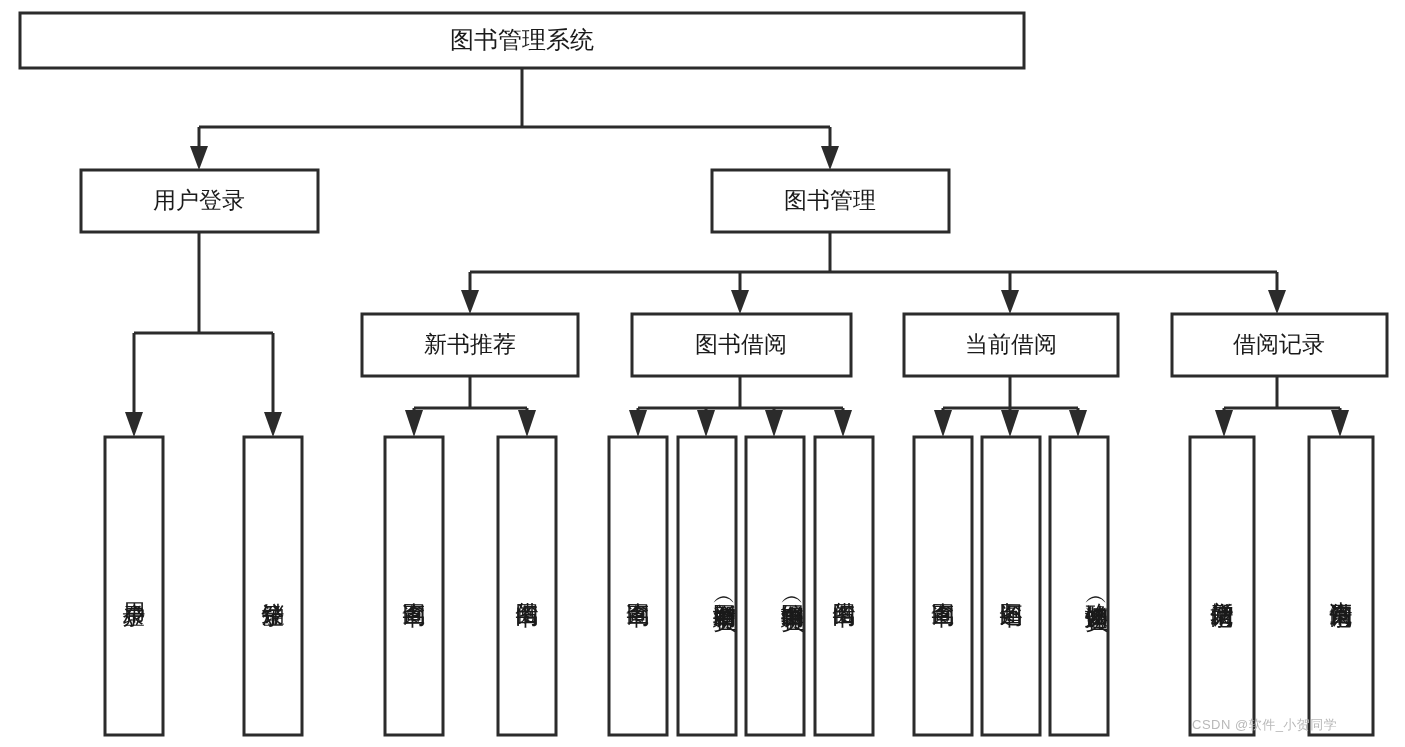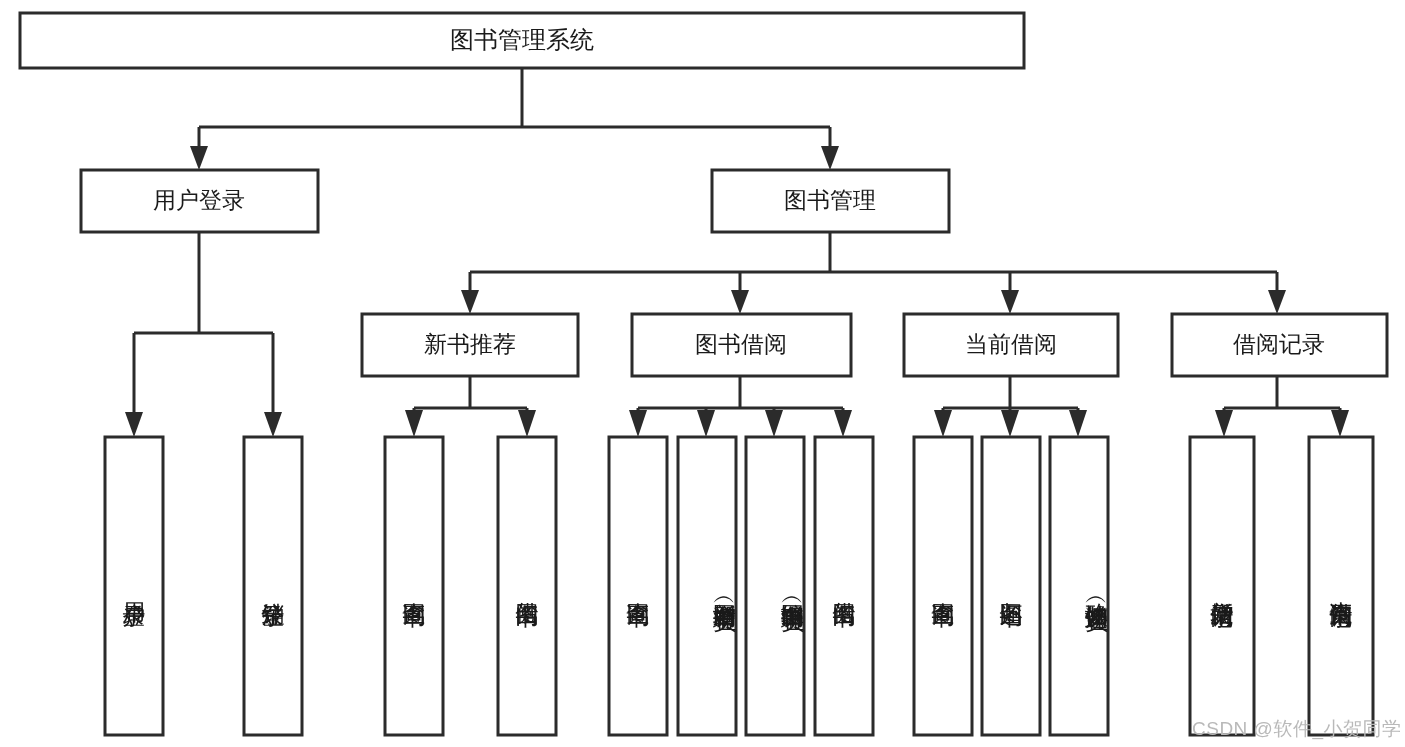--- a/index.html
+++ b/index.html
@@ -69,21 +69,21 @@
     align-items: flex-start;
     justify-content: center;
     pointer-events: none;
   }
   .leaf-label.centered {
     align-items: center;
   }
   .watermark {
     position: absolute;
     font-family: "Liberation Sans", "DejaVu Sans", sans-serif;
-    font-size: 19px;
+    font-size: 13px;
     color: #b9b9b9;
     white-space: nowrap;
     letter-spacing: 0.5px;
   }
 </style>
 </head>
 <body>
 
 <div id="diagram-root">
 

